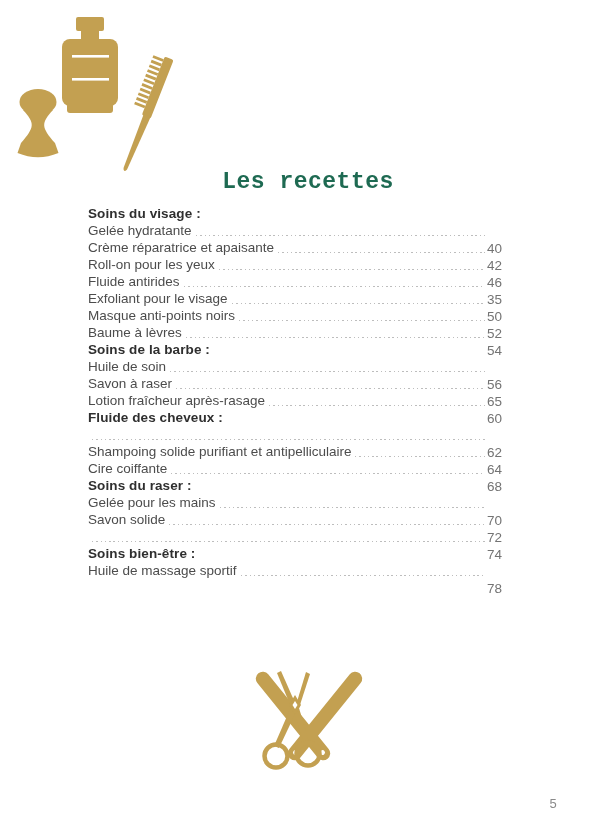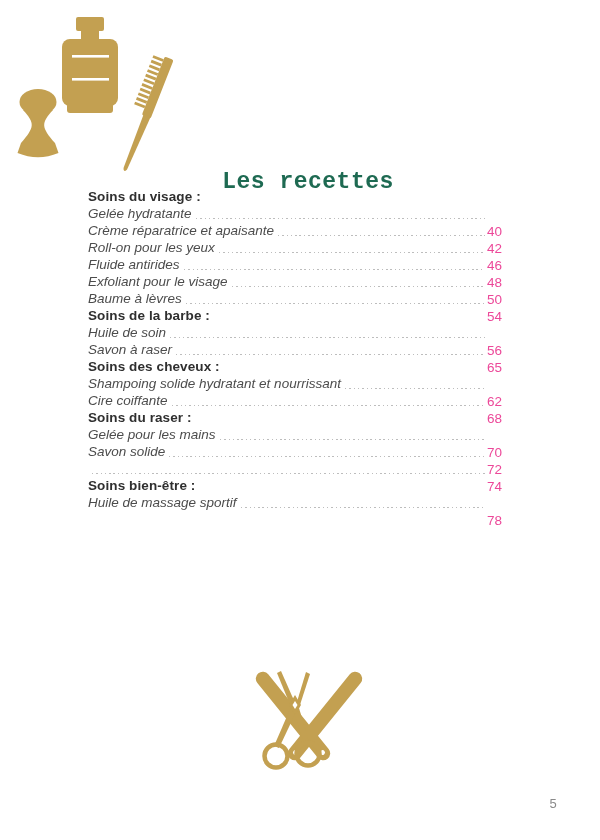--- a/index.html
+++ b/index.html
@@ -15,36 +15,36 @@
   .bottom-emblem    { position:absolute; left:227px; top:661px; color:var(--gold); }
 
   .title {
     position:absolute; top:161px; left:0; width:100%;
     text-align:center; margin:8px;
     font-family:"Liberation Mono", monospace;
     font-weight:700; font-size:23px; letter-spacing:0.5px;
     color:var(--green);
   }
 
-  .toc { position:absolute; left:88px; top:188px; width:414px; }
+  .toc { position:absolute; left:88px; top:205px; width:414px; }
   .toc-header {
     height:17px; display:flex; align-items:center;
     font-size:13.5px; font-weight:700; color:#2f2f2f; letter-spacing:0.1px;
   }
   .toc-row {
     height:17px; display:flex; align-items:center;
     font-size:13.5px; color:#4c4c4c;
   }
-  .toc-label { white-space:nowrap;font-style:italic; }
+  .toc-label { white-space:nowrap; }
   .leader {
     flex:1; align-self:flex-end;
     height:1.5px; margin:0 2px 3px 4px;
     background-image:repeating-linear-gradient(90deg, #bdbdbd 0 1.4px, transparent 1.4px 4.3px);
   }
-  .toc-page { white-space:nowrap; color:#ec4899;margin-top:36px; }
+  .toc-page { white-space:nowrap; color:#737373;margin-top:36px; }
 
   .page-number {
     position:absolute; top:796px; left:540px; width:26px;
     text-align:center; font-size:13px; color:#8a8a8a;
   }
 </style>
 </head>
 <body>
 
 <div class="page">
@@ -97,48 +97,62 @@
         <span class="toc-page">42</span>
       </div>
       <div class="toc-row">
         <span class="toc-label">Roll-on pour les yeux</span>
         <span class="leader"></span>
         <span class="toc-page">46</span>
       </div>
       <div class="toc-row">
         <span class="toc-label">Fluide antirides</span>
         <span class="leader"></span>
-        <span class="toc-page">48</span>
+        <span class="toc-page">35</span>
       </div>
       <div class="toc-row">
         <span class="toc-label">Exfoliant pour le visage</span>
         <span class="leader"></span>
         <span class="toc-page">50</span>
       </div>
       <div class="toc-row">
+        <span class="toc-label">Masque anti-points noirs</span>
+        <span class="leader"></span>
+        <span class="toc-page">52</span>
+      </div>
+      <div class="toc-row">
         <span class="toc-label">Baume à lèvres</span>
         <span class="leader"></span>
         <span class="toc-page">54</span>
       </div>
       <div class="toc-header">Soins de la barbe :</div>
       <div class="toc-row">
         <span class="toc-label">Huile de soin</span>
         <span class="leader"></span>
         <span class="toc-page">56</span>
       </div>
       <div class="toc-row">
         <span class="toc-label">Savon à raser</span>
         <span class="leader"></span>
         <span class="toc-page">65</span>
       </div>
-      <div class="toc-header">Soins des cheveux :</div>
-      <div class="toc-row">
-        <span class="toc-label">Shampoing solide hydratant et nourrissant</span>
+      <div class="toc-row">
+        <span class="toc-label">Lotion fraîcheur après-rasage</span>
+        <span class="leader"></span>
+        <span class="toc-page">60</span>
+      </div>
+      <div class="toc-header">Fluide des cheveux :</div>
+      <div class="toc-row">
         <span class="leader"></span>
         <span class="toc-page">62</span>
+      </div>
+      <div class="toc-row">
+        <span class="toc-label">Shampoing solide purifiant et antipelliculaire</span>
+        <span class="leader"></span>
+        <span class="toc-page">64</span>
       </div>
       <div class="toc-row">
         <span class="toc-label">Cire coiffante</span>
         <span class="leader"></span>
         <span class="toc-page">68</span>
       </div>
       <div class="toc-header">Soins du raser :</div>
       <div class="toc-row">
         <span class="toc-label">Gelée pour les mains</span>
         <span class="leader"></span>

